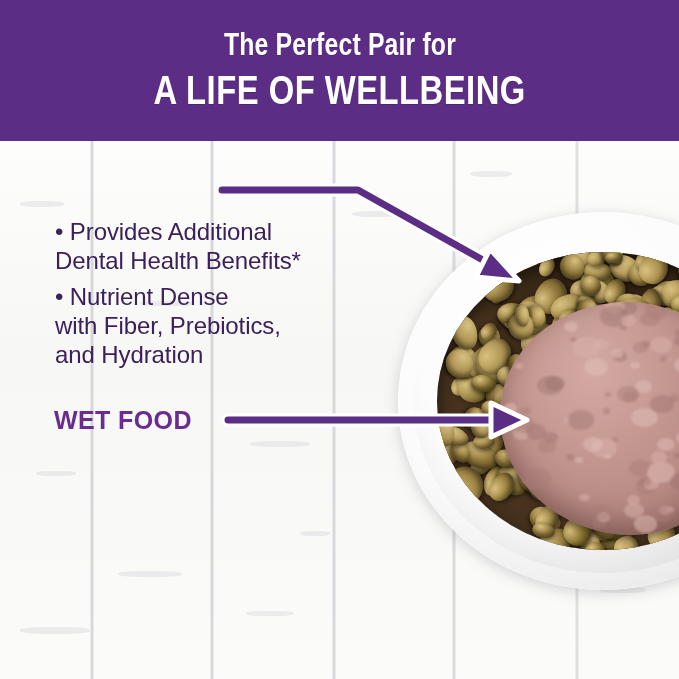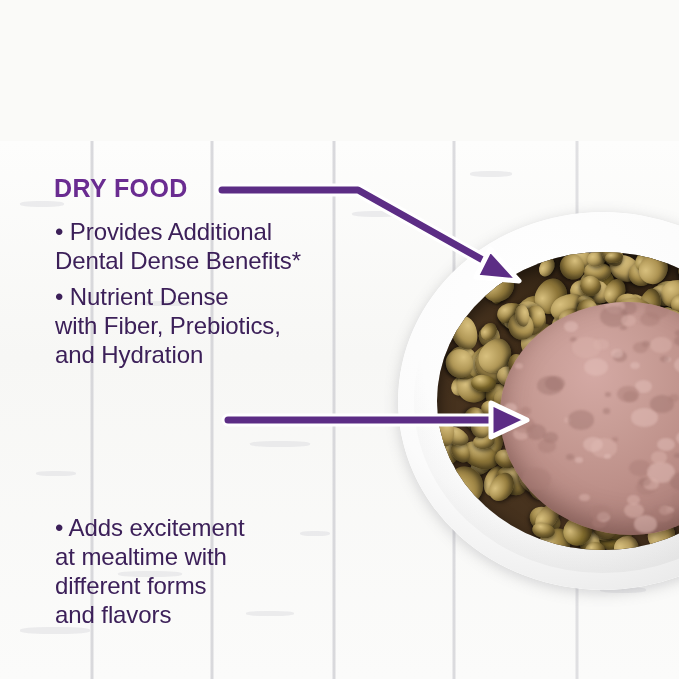--- a/index.html
+++ b/index.html
@@ -353,38 +353,38 @@
           <div class="lump" style="left: 120.649px; top: 12.0723px; width: 14.9226px; height: 11.1919px; background: rgba(216, 176, 170, 0.55); filter: blur(1.2px);"></div>
           <div class="lump" style="left: 133.731px; top: 212.422px; width: 23.5986px; height: 17.699px; background: rgba(228, 192, 186, 0.5); filter: blur(1.2px);"></div>
           <div class="lump" style="left: 66.1727px; top: 151.748px; width: 7.99259px; height: 5.99445px; background: rgba(150, 108, 102, 0.38); filter: blur(1.2px);"></div>
           <div class="lump" style="left: 127.391px; top: 193.002px; width: 12.8494px; height: 9.63705px; background: rgba(216, 176, 170, 0.55); filter: blur(1.2px);"></div>
           <div class="lump" style="left: 111.124px; top: 46.4026px; width: 11.6235px; height: 8.71761px; background: rgba(228, 192, 186, 0.5); filter: blur(1.2px);"></div>
           <div class="lump" style="left: 44.5417px; top: 73.4027px; width: 20.8429px; height: 15.6322px; background: rgba(150, 108, 102, 0.38); filter: blur(1.2px);"></div>
         </div>
     </div>
   </div>
 
+  <div id="header">
+    <div class="h1">The Perfect Pair for</div>
+    <div class="h2">A LIFE OF WELLBEING</div>
+  </div>
 
   <div id="copy">
 
-    <div class="sect-head" style="left:54px;top:33px;">DRY FOOD</div>
 
     <div class="bullet" style="left:55px;top:76px;width:330px;white-space:pre-line;">• Provides Additional
-Dental Dense Benefits*</div>
+Dental Health Benefits*</div>
 
     <div class="bullet" style="left:55px;top:141px;width:330px;white-space:pre-line;">• Nutrient Dense
 with Fiber, Prebiotics,
 and Hydration</div>
 
-
-
-    <div class="bullet" style="left:55px;top:372px;width:330px;white-space:pre-line;">• Adds excitement
-at mealtime with
-different forms
-and flavors</div>
+    <div class="sect-head" style="left:54px;top:265px;">WET FOOD</div>
+
+
   </div>
 
   <svg id="arrows" viewBox="0 0 679 679">
 
     <g>
       <path d="M 222 190 L 358 190 L 497 268" fill="none" stroke="#ffffff" stroke-width="13" stroke-linecap="round" stroke-linejoin="round"></path>
       <path d="M 222 190 L 358 190 L 497 268" fill="none" stroke="#5c2d85" stroke-width="7" stroke-linecap="round" stroke-linejoin="round"></path>
       <polygon points="519,281 476,277 490,249" fill="#5c2d85" stroke="#ffffff" stroke-width="5" stroke-linejoin="round"></polygon>
     </g>
 

